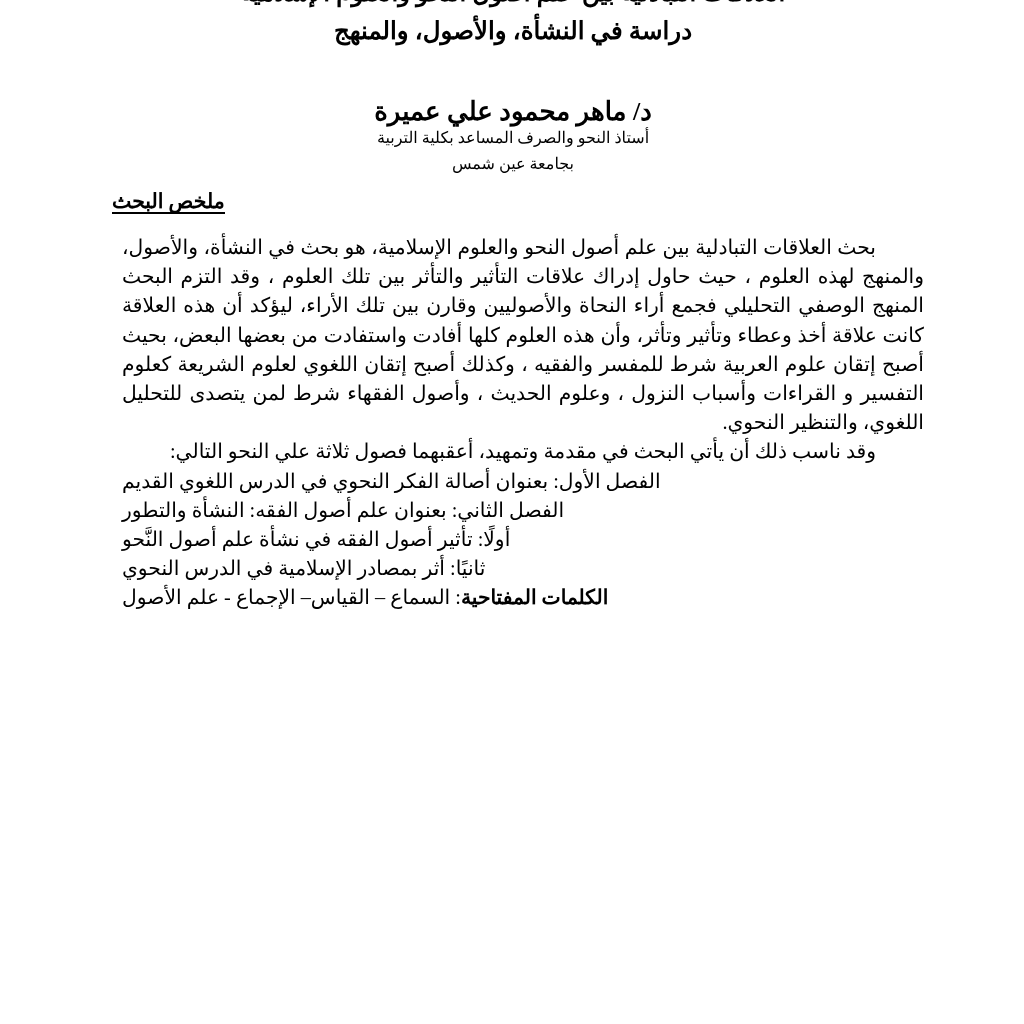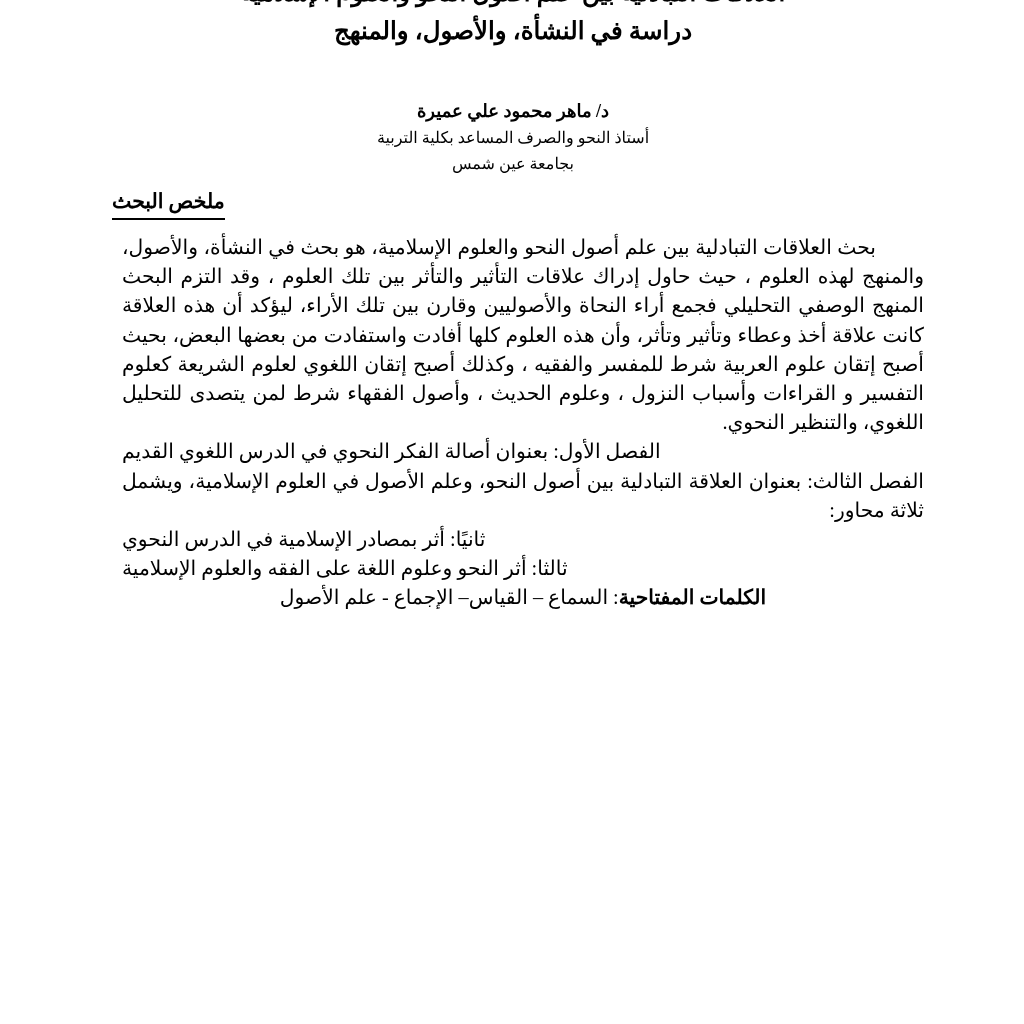--- a/index.html
+++ b/index.html
@@ -44,21 +44,21 @@
 
   
   .author-block {
     position: absolute;
     top: 98px;
     right: 110px;
     width: 802px;
     text-align: center;
   }
   .author-name {
-    font-size: 18px;
+    font-size: 26px;
     font-weight: bold;
     line-height: 27px;
   }
   .author-affil {
     font-size: 16px;
     font-weight: normal;
     line-height: 26px;
   }
 
   
@@ -67,21 +67,21 @@
     top: 187px;
     right: 110px;
     width: 802px;
     text-align: left;
     font-size: 20.5px;
     font-weight: bold;
     line-height: 28px;
   }
   .abstract-heading span {
     border-bottom: 2.2px solid #000;
-    padding-bottom: 6px;
+    padding-bottom: 0;
   }
 
   
   .body-region {
     position: absolute;
     top: 233px;
     right: 100px;
     width: 802px;
     font-size: 20.3px;
     line-height: 29.2px;
@@ -98,21 +98,21 @@
   }
 
   
   .chap-line {
     margin: 0;
     text-align: left;
   }
 
   .keywords-line {
     margin: 0;
-    text-align: center;
+    text-align: left;
   }
   .keywords-label {
     font-weight: bold;
   }
 
   .block-justified {
     margin: 0;
     text-align: justify;
     text-align-last: center;
   }
@@ -134,30 +134,31 @@
   </div>
 
   <div class="abstract-heading">
     <span>ملخص البحث</span>
   </div>
 
   <div class="body-region">
 
     <p class="para first">بحث العلاقات التبادلية بين علم أصول النحو والعلوم الإسلامية، هو بحث في النشأة، والأصول، والمنهج لهذه العلوم ، حيث حاول إدراك علاقات التأثير والتأثر بين تلك العلوم ، وقد التزم البحث المنهج الوصفي التحليلي فجمع أراء النحاة والأصوليين وقارن بين تلك الأراء، ليؤكد أن هذه العلاقة كانت علاقة أخذ وعطاء وتأثير وتأثر، وأن هذه العلوم كلها أفادت واستفادت من بعضها البعض، بحيث أصبح إتقان علوم العربية شرط للمفسر والفقيه ، وكذلك أصبح إتقان اللغوي لعلوم الشريعة كعلوم التفسير و القراءات وأسباب النزول ، وعلوم الحديث ، وأصول الفقهاء شرط لمن يتصدى للتحليل اللغوي، والتنظير النحوي.</p>
 
+    <p class="block-justified">وقد ناسب ذلك أن يأتي البحث في مقدمة وتمهيد، أعقبهما فصول ثلاثة علي النحو التالي:</p>
 
     <p class="chap-line">الفصل الأول: بعنوان أصالة الفكر النحوي في الدرس اللغوي القديم</p>
 
+    <p class="chap-line">الفصل الثاني: بعنوان علم أصول الفقه: النشأة والتطور</p>
 
-    <p class="para">الفصل الثالث: بعنوان العلاقة التبادلية بين أصول النحو، وعلم الأصول في العلوم الإسلامية، ويشمل ثلاثة محاور:</p>
 
+    <p class="chap-line">أولًا: تأثير أصول الفقه في نشأة علم أصول النَّحو</p>
 
     <p class="chap-line">ثانيًا: أثر بمصادر الإسلامية في الدرس النحوي</p>
 
-    <p class="chap-line">ثالثا: أثر النحو وعلوم اللغة على الفقه والعلوم الإسلامية</p>
 
 
     <p class="keywords-line">
       <span class="keywords-label">الكلمات المفتاحية</span><span>: السماع – القياس– الإجماع -  علم الأصول</span>
     </p>
 
   </div>
 </div>
 
 </body></html>

